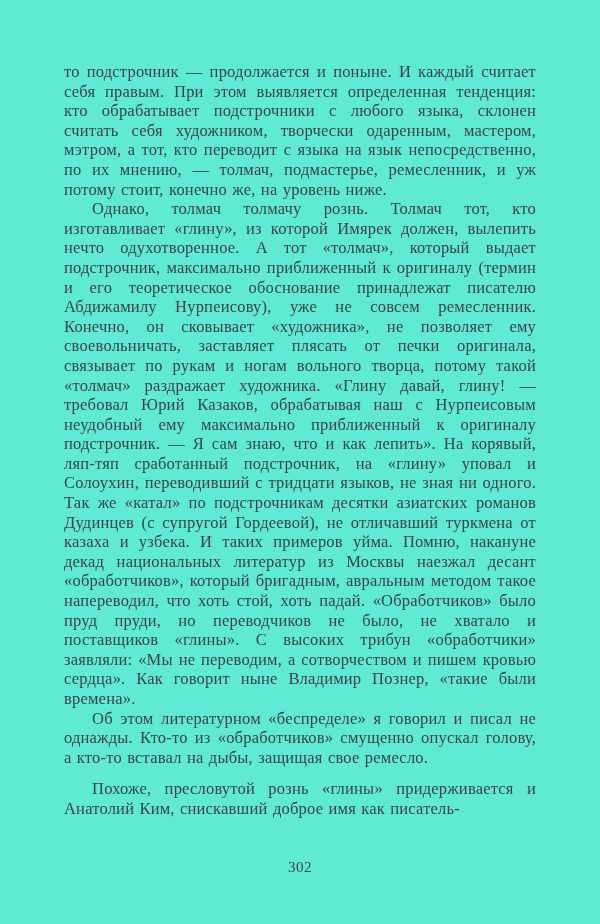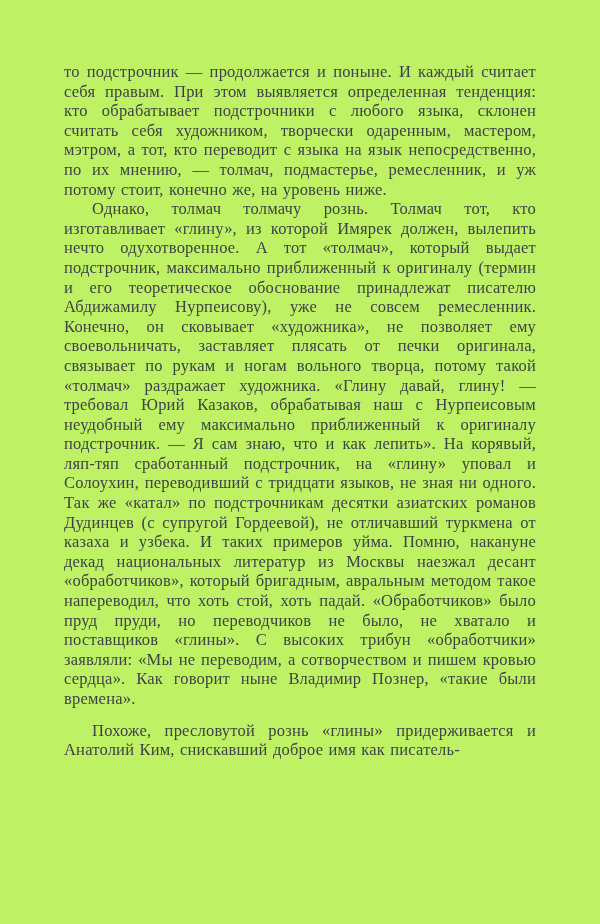--- a/index.html
+++ b/index.html
@@ -5,21 +5,21 @@
   html, body {
     margin: 0;
     padding: 0;
     background: #ffffff;
   }
   .page {
     position: relative;
     width: 600px;
     height: 924px;
     margin: 0 auto;
-    background: #bef264;
+    background: #5eead4;
     overflow: hidden;
     font-family: "Liberation Serif", "DejaVu Serif", serif;
     color: #3d4347;
   }
   .text-block {
     position: absolute;
     top: 62px;
     left: 64px;
     width: 472px;
   }
@@ -49,15 +49,17 @@
     color: #3d4347;
   }
 </style>
 </head>
 <body>
 
 <div class="page">
   <div class="text-block">
     <p>то подстрочник — продолжается и поныне. И каждый считает себя правым. При этом выявляется определенная тенденция: кто обрабатывает подстрочники с любого языка, склонен считать себя художником, творчески одаренным, мастером, мэтром, а тот, кто переводит с языка на язык непосредственно, по их мнению, — толмач, подмастерье, ремесленник, и уж потому стоит, конечно же, на уровень ниже.</p>
     <p class="indent">Однако, толмач толмачу рознь. Толмач тот, кто изготавливает «глину», из которой Имярек должен, вылепить нечто одухотворенное. А тот «толмач», который выдает подстрочник, максимально приближенный к оригиналу (термин и его теоретическое обоснование принадлежат писателю Абдижамилу Нурпеисову), уже не совсем ремесленник. Конечно, он сковывает «художника», не позволяет ему своевольничать, заставляет плясать от печки оригинала, связывает по рукам и ногам вольного творца, потому такой «толмач» раздражает художника. «Глину давай, глину! — требовал Юрий Казаков, обрабатывая наш с Нурпеисовым неудобный ему максимально приближенный к оригиналу подстрочник. — Я сам знаю, что и как лепить». На корявый, ляп-тяп сработанный подстрочник, на «глину» уповал и Солоухин, переводивший с тридцати языков, не зная ни одного. Так же «катал» по подстрочникам десятки азиатских романов Дудинцев (с супругой Гордеевой), не отличавший туркмена от казаха и узбека. И таких примеров уйма. Помню, накануне декад национальных литератур из Москвы наезжал десант «обработчиков», который бригадным, авральным методом такое напереводил, что хоть стой, хоть падай. «Обработчиков» было пруд пруди, но переводчиков не было, не хватало и поставщиков «глины». С высоких трибун «обработчики» заявляли: «Мы не переводим, а сотворчеством и пишем кровью сердца». Как говорит ныне Владимир Познер, «такие были времена».</p>
+    <p class="indent">Об этом литературном «беспределе» я говорил и писал не однажды. Кто-то из «обработчиков» смущенно опускал голову, а кто-то вставал на дыбы, защищая свое ремесло.</p>
     <p class="indent section-gap">Похоже, пресловутой рознь «глины» придерживается и Анатолий Ким, снискавший доброе имя как писатель-</p>
   </div>
+  <div class="footer">302</div>
 </div>
 
 </body></html>

